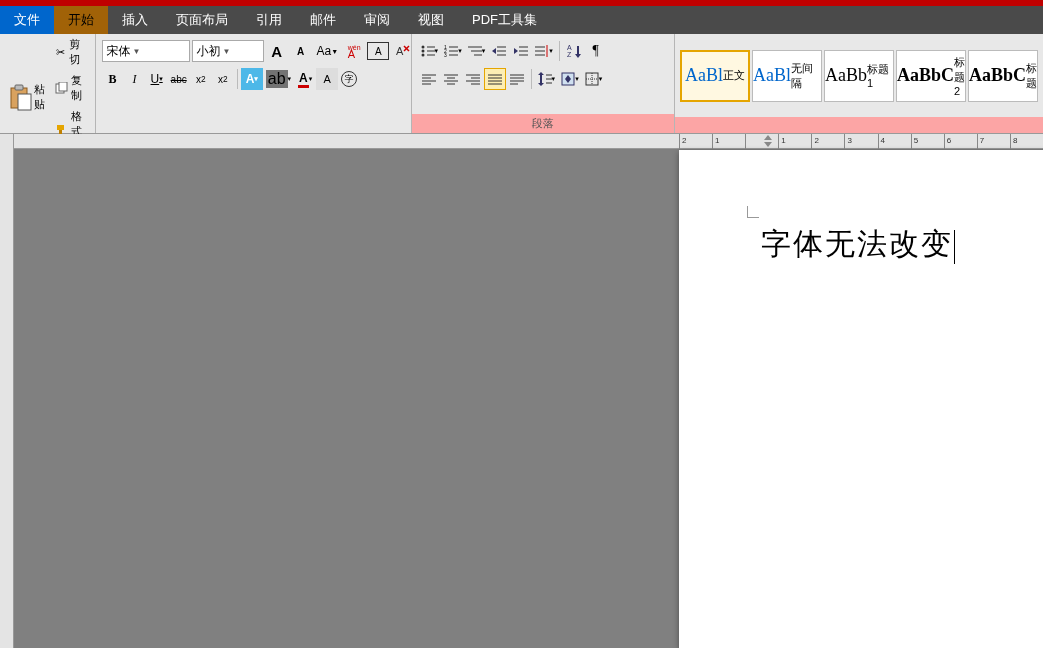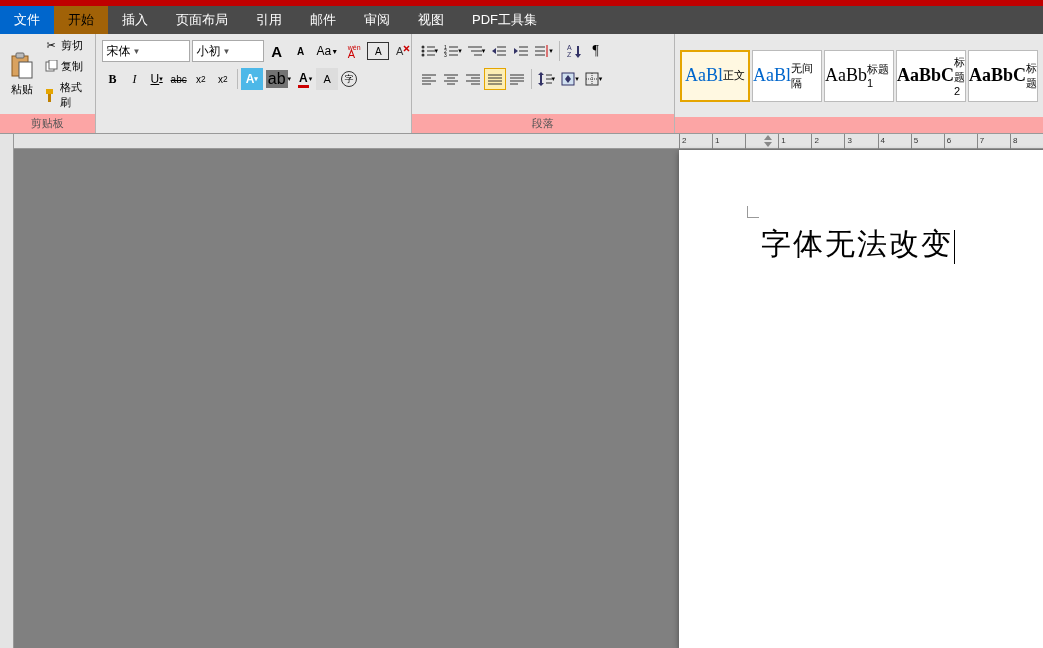--- a/index.html
+++ b/index.html
@@ -14,21 +14,21 @@
 .rgroup-body{flex:1;display:flex;align-items:center;padding:2px 4px}
 .rgroup-label{text-align:center;font-size:11px;color:#555;padding:2px 0;background:#fca5a5;position:relative}
 .vcol{display:flex;flex-direction:column;align-items:center;gap:2px;padding:0 2px}
 .btn{display:inline-flex;align-items:center;justify-content:center;height:22px;min-width:22px;padding:0 2px;cursor:pointer;font-size:12px;border:1px solid transparent}
 .btn.sel{background:#fdeeb3;border:1px solid #e5a500}
 .row{display:flex;align-items:center;gap:0}
 .drop{display:flex;align-items:center;height:22px;background:#fff;border:1px solid #aaa;font-size:12px;padding:0 2px 0 4px}
 .drop .arr{margin-left:2px;font-size:8px;color:#555}
 .font-name{width:88px}
 .font-size{width:72px}
-.bigbtn{display:flex;flex-direction:column;align-items:center;justify-content:center;padding:2px 4px;cursor:pointer}
+.bigbtn{display:flex;flex-direction:row;align-items:flex-end;justify-content:center;padding:2px 4px;cursor:pointer}
 .bigbtn .ico{width:28px;height:28px;display:flex;align-items:center;justify-content:center}
 .bigbtn .lbl{font-size:11px;margin-top:2px}
 .miniitem{display:flex;align-items:center;gap:3px;font-size:11px;padding:1px 2px;cursor:pointer}
 .miniitem .ic{width:14px;height:14px;display:flex;align-items:center;justify-content:center}
 .style-box{width:70px;height:52px;border:1px solid #bbb;background:#fff;display:flex;flex-direction:row;align-items:center;justify-content:center;cursor:pointer;margin:0 1px}
 .style-box.active{border:2px solid #e5a500;background:#fff8e1}
 .style-box .prev{font-size:18px;font-family:"Times New Roman",serif}
 .style-box .sl{font-size:11px;margin-top:0}
 .workspace{height:514px;display:flex;position:relative}
 .vruler{width:14px;background:#e4e4e4;border-right:1px solid #999}

